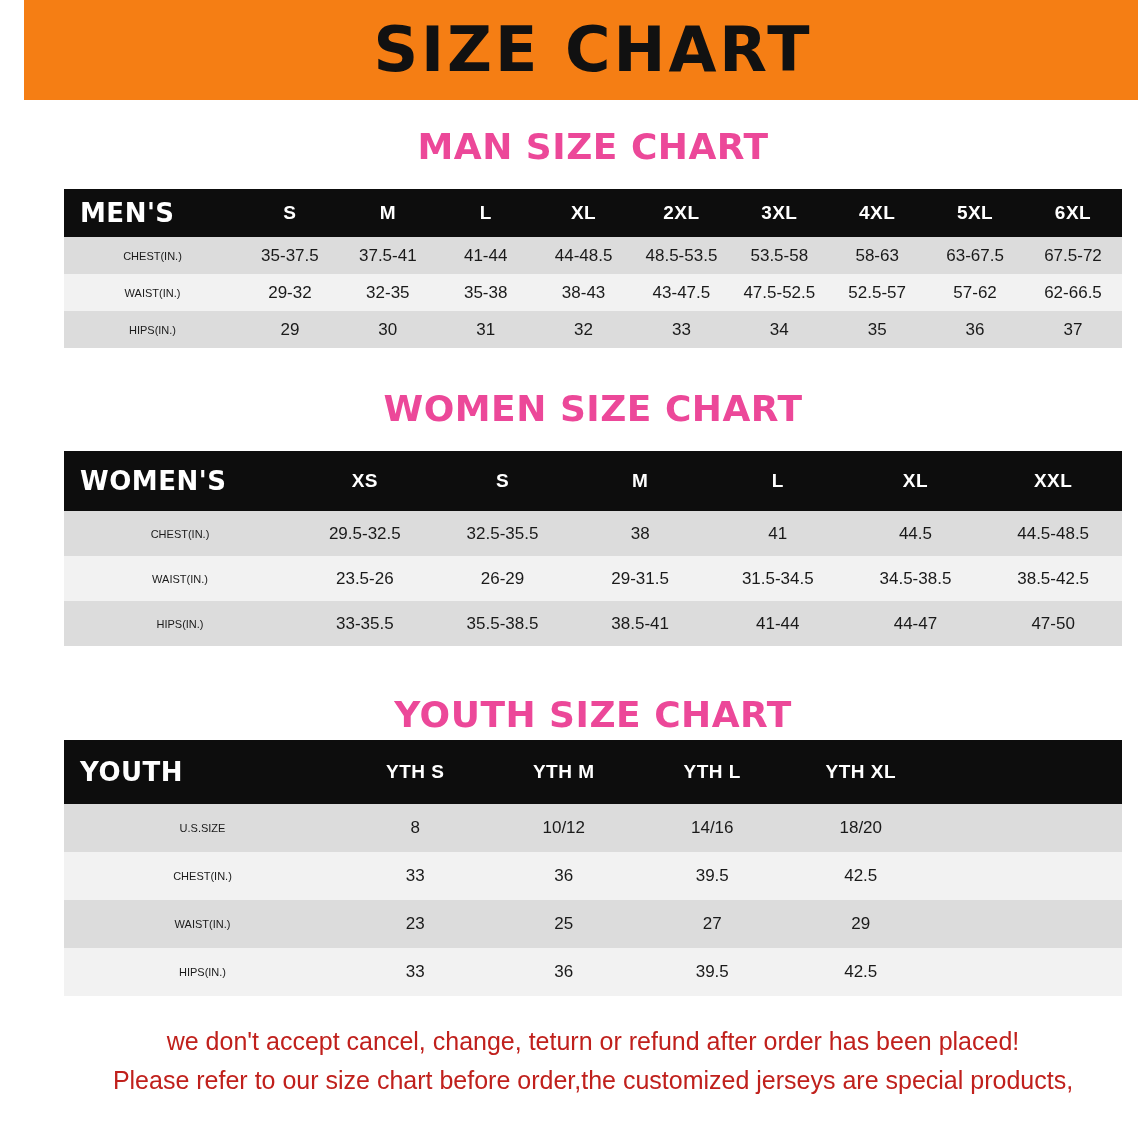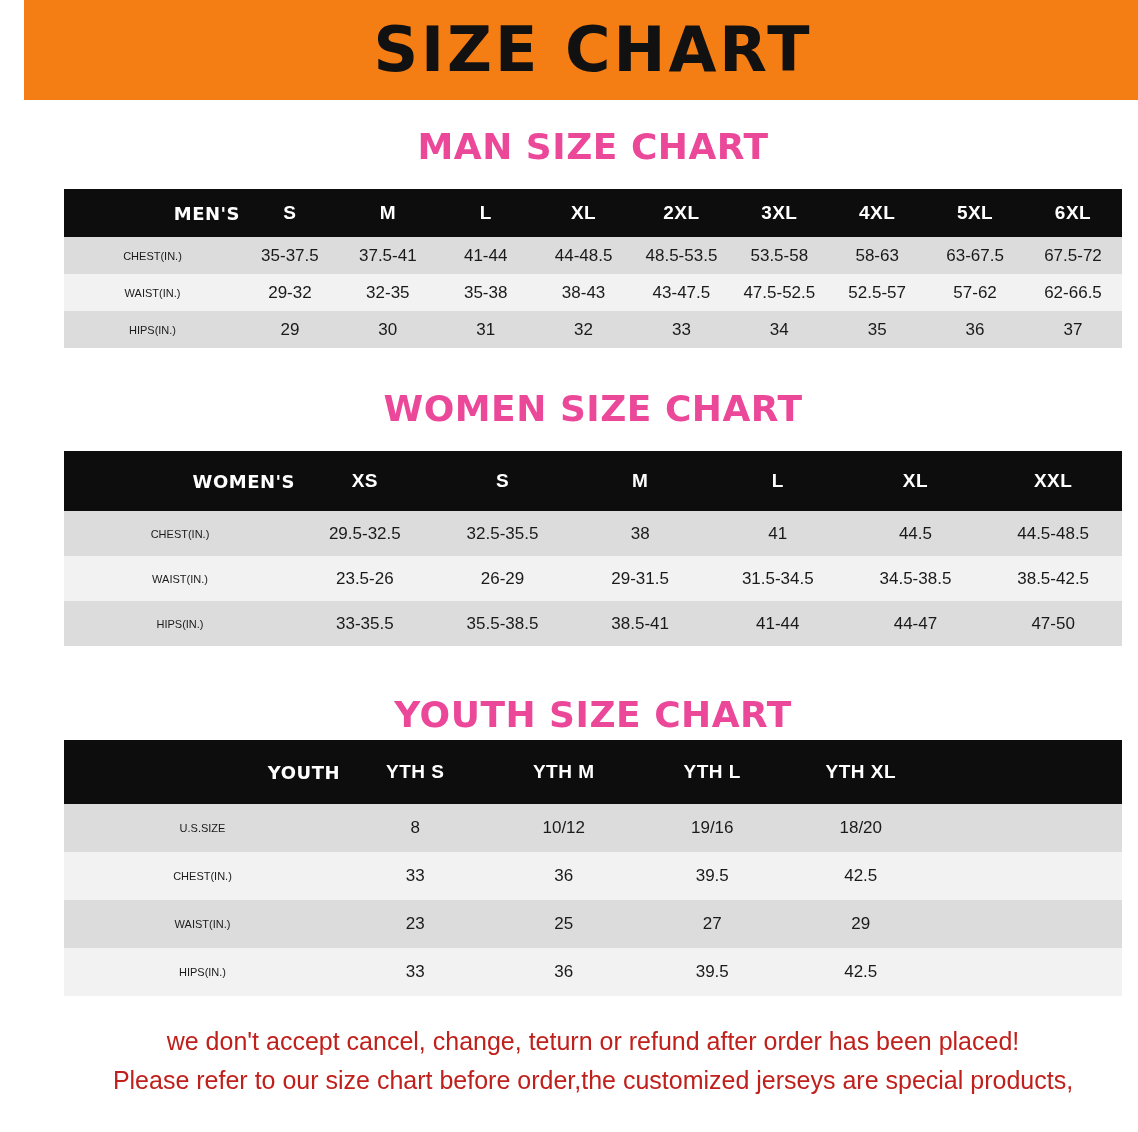--- a/index.html
+++ b/index.html
@@ -76,24 +76,24 @@
   table.size-table thead tr {
     background: #0d0d0d;
   }
   table.size-table thead th {
     color: #ffffff;
     font-size: 19px;
     font-weight: bold;
     letter-spacing: 0.5px;
   }
   table.size-table thead th.rowlabel {
-    text-align: right;
+    text-align: left;
     padding-left: 16px;
     font-family: "DejaVu Sans", sans-serif;
-    font-size: 18px;
+    font-size: 26px;
   }
 
   
   table.size-table tbody td {
     font-size: 17px;
   }
   table.size-table tbody td.rowlabel {
     font-size: 11px;
   }
   tr.band-dark td { background: #dcdcdc; }
@@ -249,21 +249,21 @@
           <th>YTH L</th>
           <th>YTH XL</th>
           <th style="width:185px"></th>
         </tr>
       </thead>
       <tbody>
         <tr class="band-dark">
           <td class="rowlabel">U.S.SIZE</td>
           <td>8</td>
           <td>10/12</td>
-          <td>19/16</td>
+          <td>14/16</td>
           <td>18/20</td>
           <td></td>
         </tr>
         <tr class="band-light">
           <td class="rowlabel">CHEST(IN.)</td>
           <td>33</td>
           <td>36</td>
           <td>39.5</td>
           <td>42.5</td>
           <td></td>

